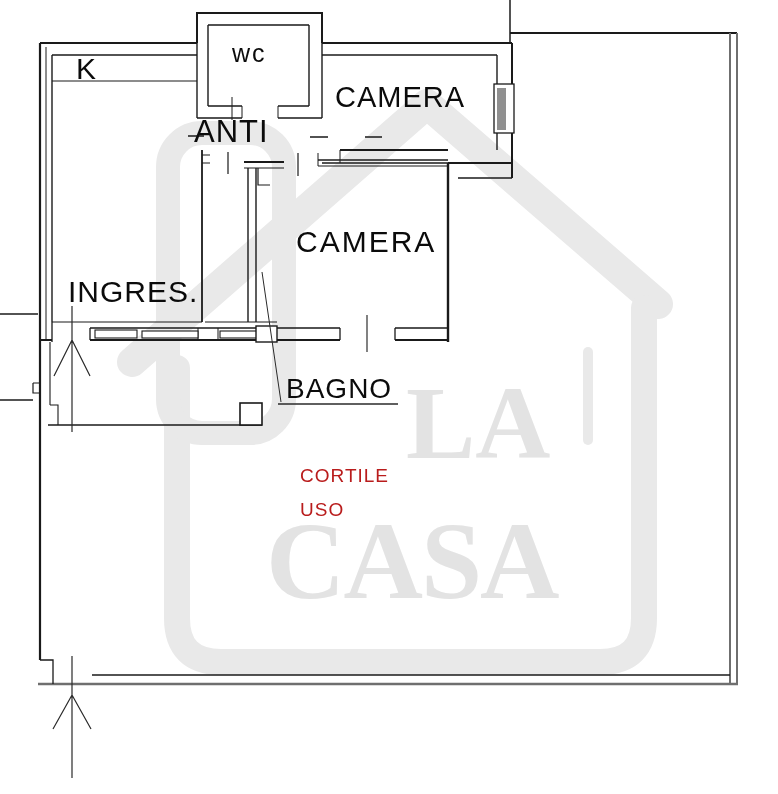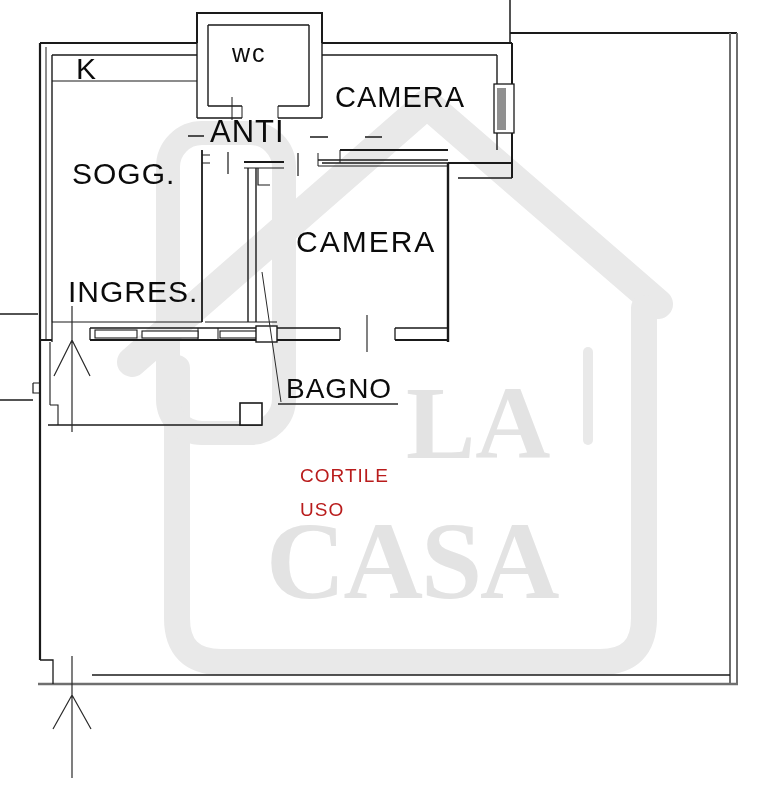--- a/index.html
+++ b/index.html
@@ -15,21 +15,21 @@
     position:absolute;
     color:#0b0b0b;
     white-space:nowrap;
     letter-spacing:1px;
     line-height:1;
     user-select:none;
   }
   .lbl-k        {left:76px;  top:54px;  font-size:30px;}
   .lbl-wc       {left:232px; top:41px;  font-size:25px; font-weight:normal; letter-spacing:2px;}
   .lbl-camera1  {left:335px; top:83px;  font-size:29px;}
-  .lbl-anti     {left:210px; top:116px; font-size:31px;}
+  .lbl-anti     {left:194px; top:116px; font-size:31px;}
   .lbl-sogg     {left:72px;  top:159px; font-size:30px;}
   .lbl-camera2  {left:296px; top:227px; font-size:30px; letter-spacing:2px;}
   .lbl-ingres   {left:68px;  top:277px; font-size:30px;}
   .lbl-portico  {left:91px;  top:370px; font-size:31px; letter-spacing:1px;}
   .lbl-bagno    {left:286px; top:375px; font-size:28px;text-align:right;}
   .courtyard-label{
     position:absolute; left:300px; top:459px;
     font-size:19px; color:#b91c1c; letter-spacing:1px;
   }
   .courtyard-label div{height:34px; line-height:34px;}
@@ -141,21 +141,20 @@
     <g stroke="#2a2a2a" fill="none">
       <path d="M262,272 L281,402" stroke-width="1"></path>
       <path d="M278,404 L398,404" stroke-width="1.4"></path>
     </g>
   </svg>
 
   <div class="room-label lbl-k">K</div>
   <div class="room-label lbl-wc">wc</div>
   <div class="room-label lbl-camera1">CAMERA</div>
   <div class="room-label lbl-anti">ANTI</div>
-  <div class="room-label lbl-sogg">SOGG.</div>
   <div class="room-label lbl-camera2">CAMERA</div>
   <div class="room-label lbl-ingres">INGRES.</div>
   <div class="room-label lbl-bagno">BAGNO</div>
 
   <div class="courtyard-label">
     <div>CORTILE</div>
     <div>USO</div>
   </div>
 
 </div>

